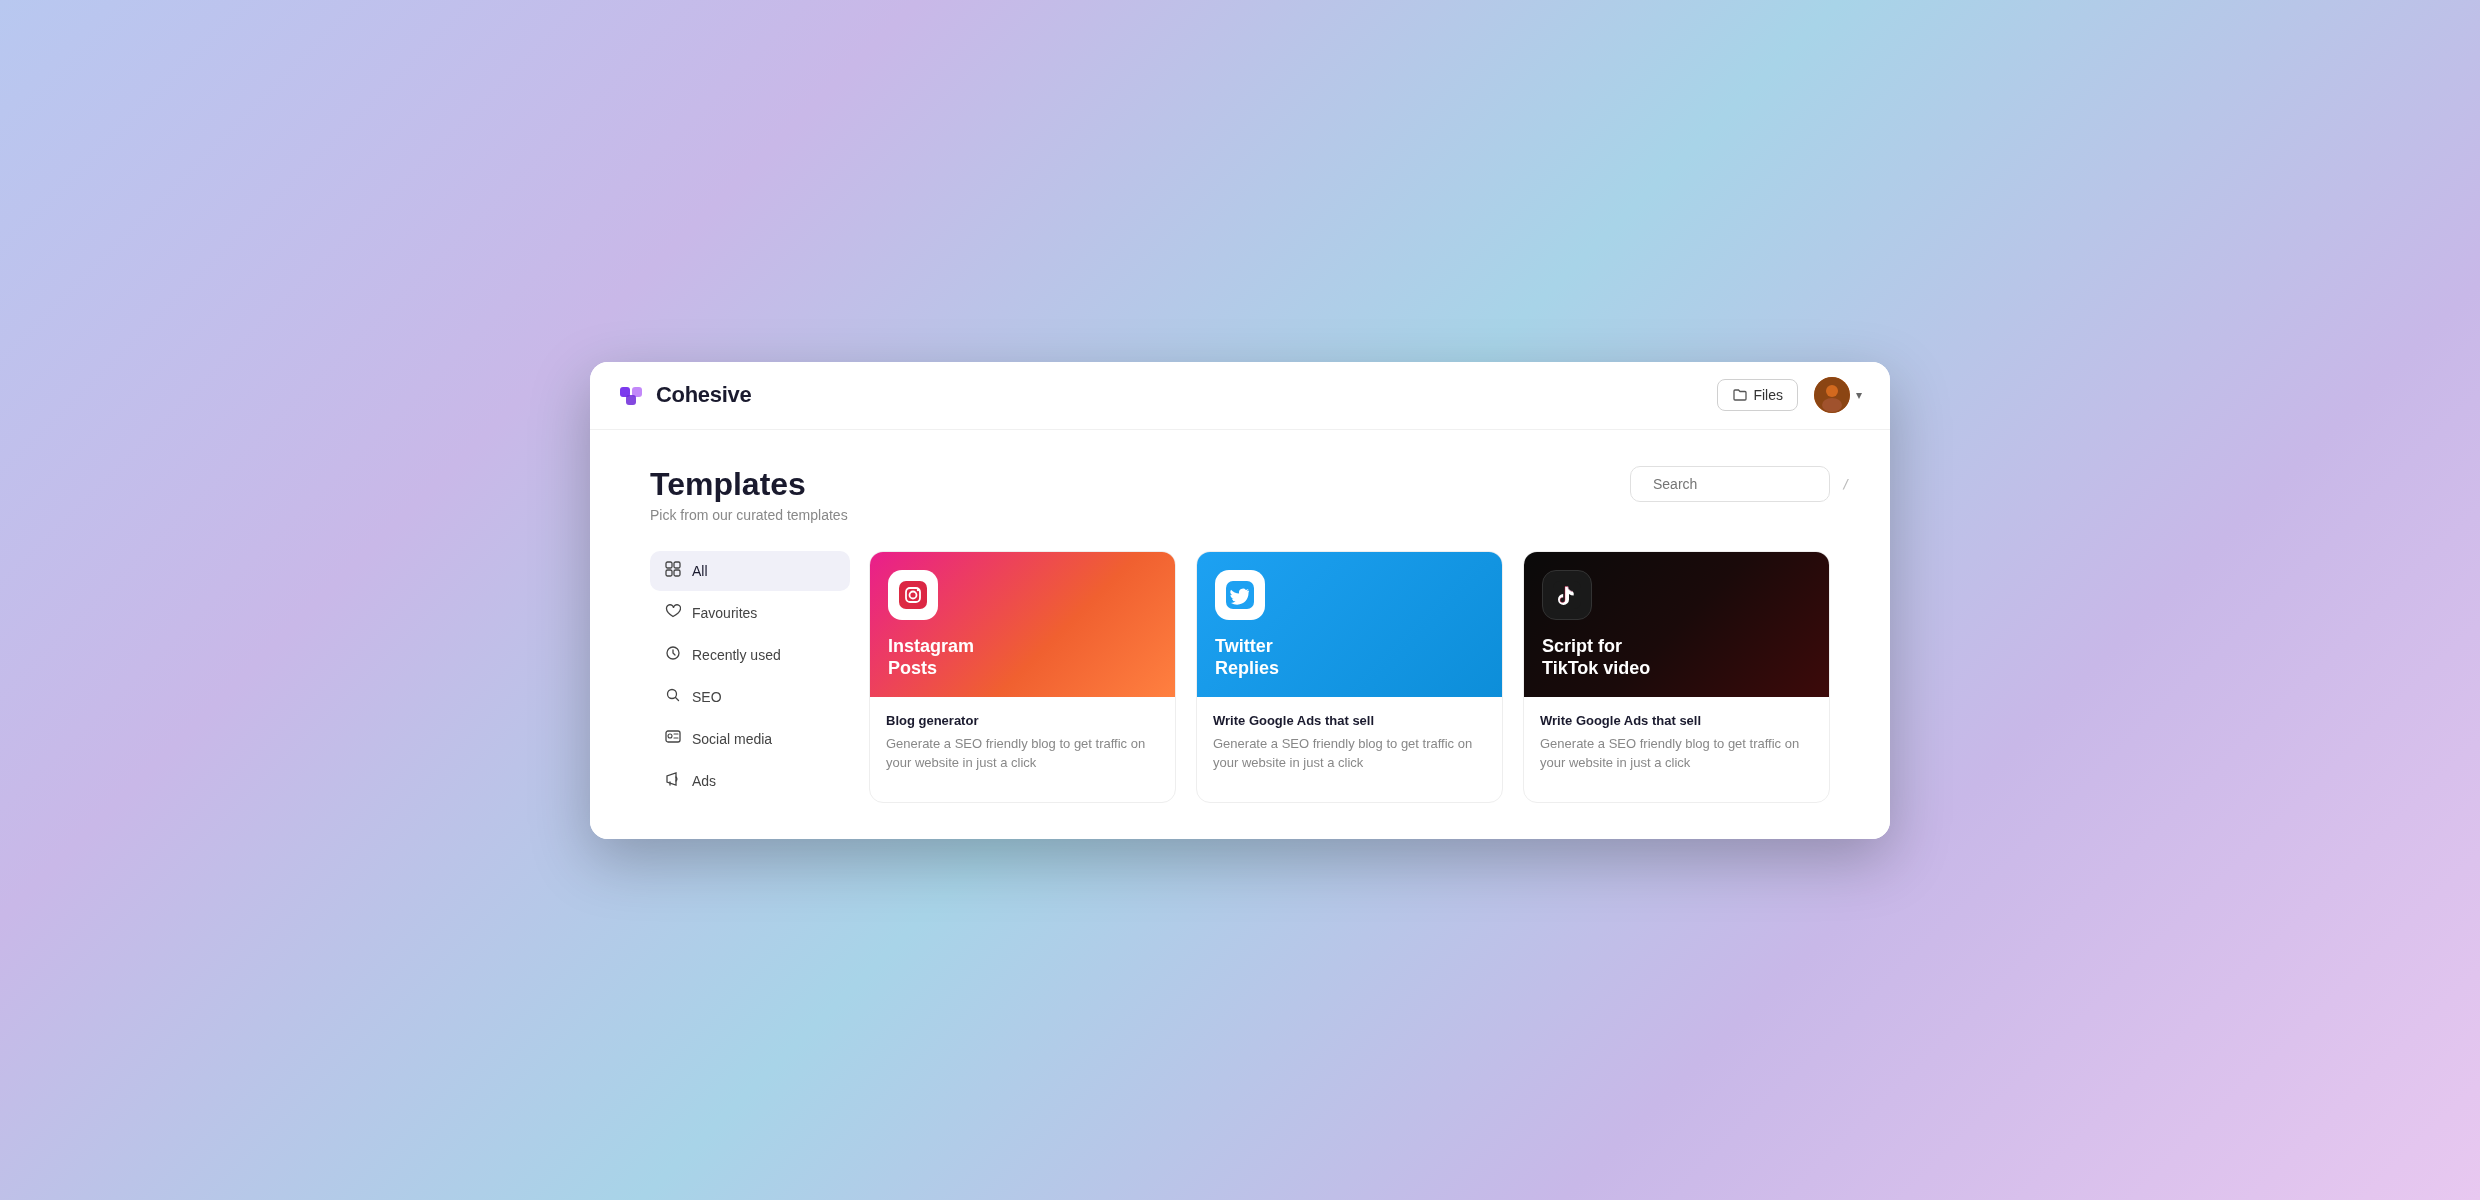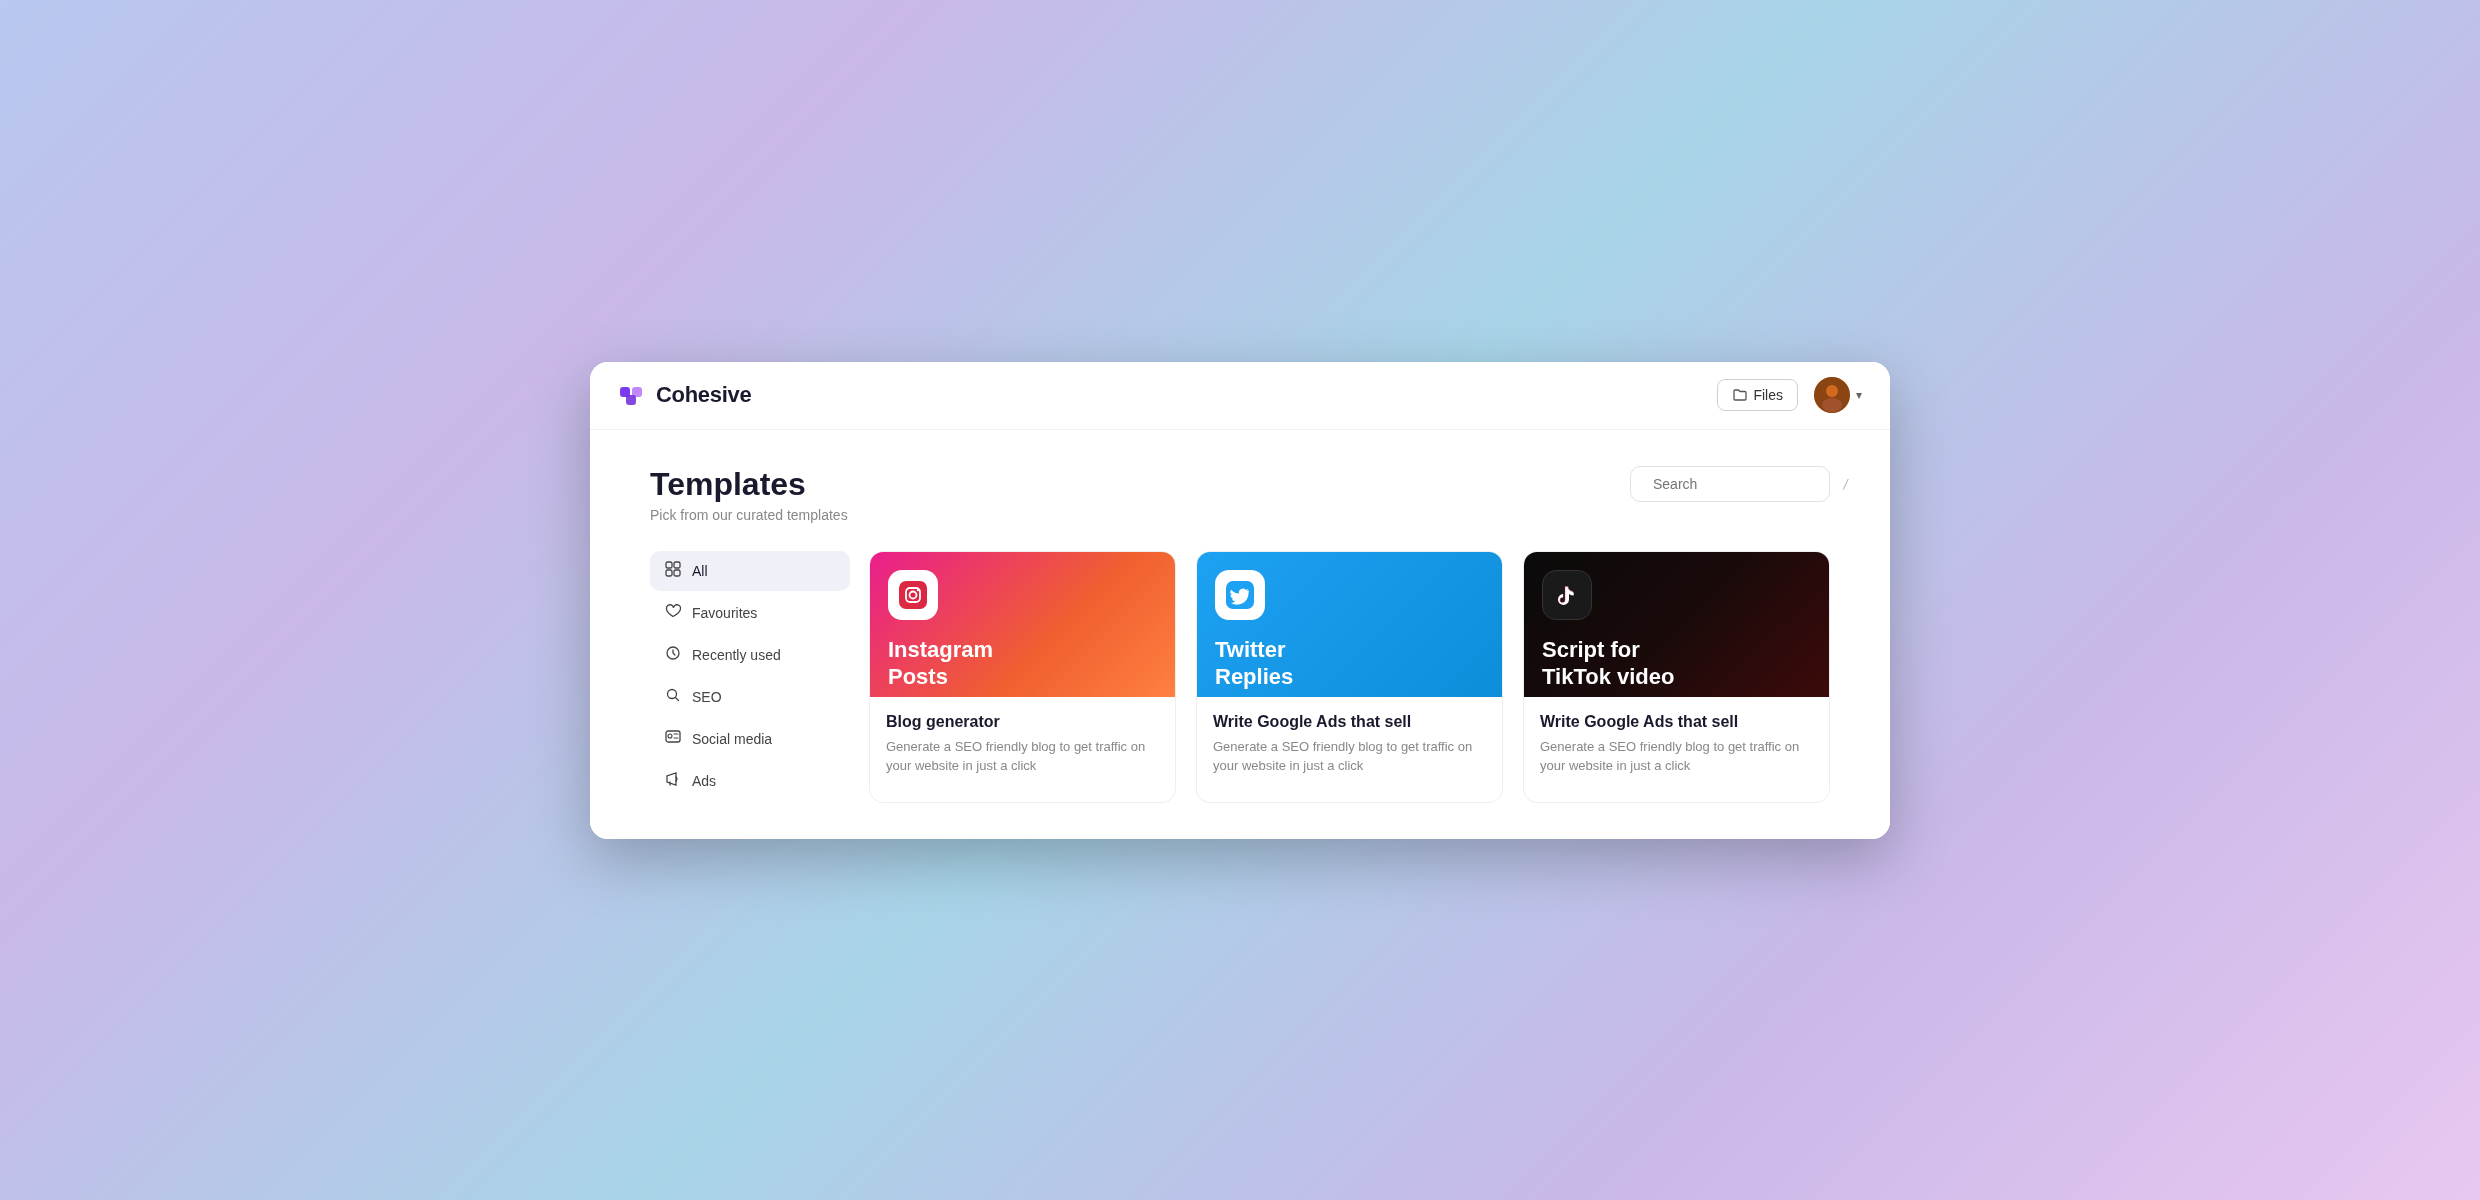--- a/index.html
+++ b/index.html
@@ -288,34 +288,34 @@
     }
     .instagram-icon-bg { background: white; }
     .twitter-icon-bg { background: white; }
     .tiktok-icon-bg { background: #1a1a1a; border: 1px solid #333; }
     .card-banner-icon-wrap {
       position: absolute;
       top: 18px;
       left: 18px;
     }
     .card-title-on-banner {
-      font-size: 22px;
+      font-size: 18px;
       font-weight: 700;
       color: #ffffff;
       line-height: 1.25;
       position: absolute;
-      bottom: 6px;
+      bottom: 17px;
       left: 18px;
     }
     .card-body {
       padding: 16px;
       background: #ffffff;
     }
     .card-subtitle {
-      font-size: 16px;
+      font-size: 13px;
       font-weight: 600;
       color: #1a1a2e;
       margin-bottom: 6px;
     }
     .card-desc {
       font-size: 13px;
       color: #888;
       line-height: 1.5;
     }
   </style>

